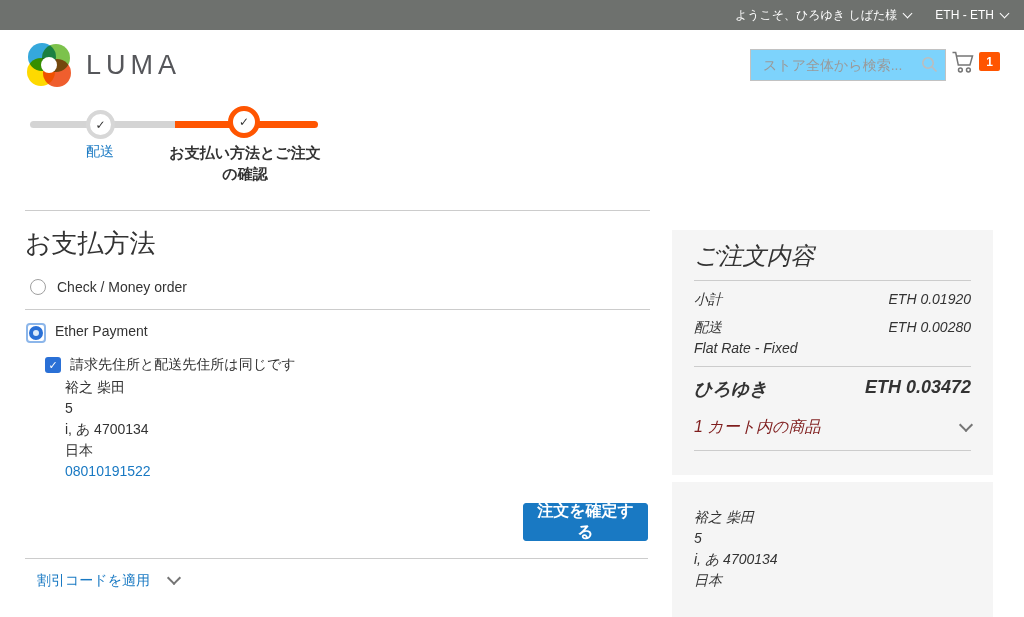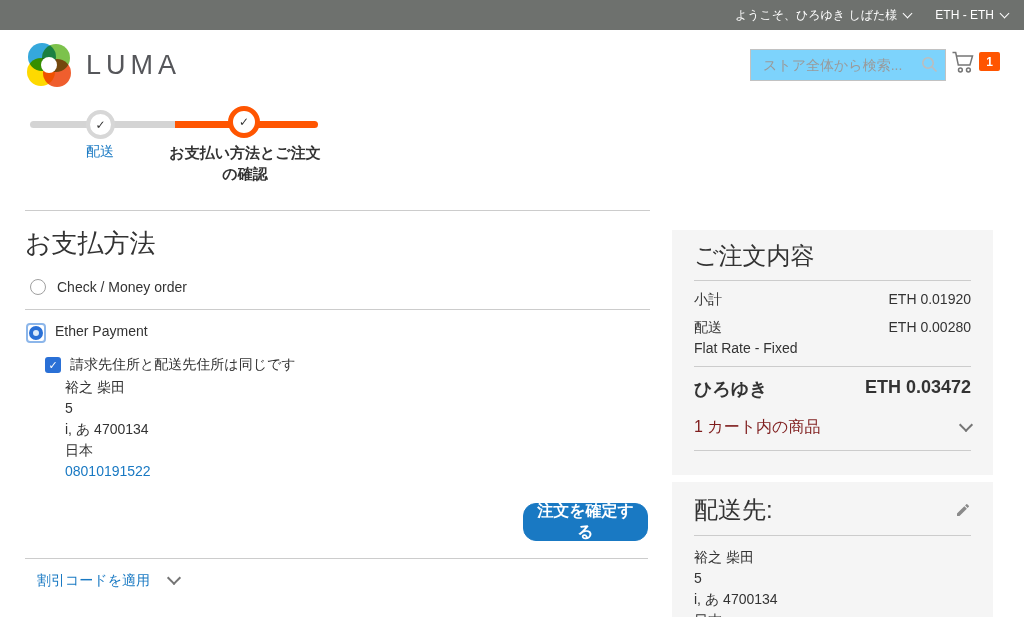--- a/index.html
+++ b/index.html
@@ -77,28 +77,28 @@
   .radio-on { width:14px; height:14px; border-radius:50%; border:4px solid #2a70d6; background:#dcebfb; box-sizing:border-box; }
   .cb-row { position:absolute; left:45px; top:356px; display:flex; align-items:center; gap:9px; font-size:14px; color:#333; }
   .checkbox-on {
     width:16px; height:16px; background:#2a70d6; border-radius:3px; color:#fff;
     font-size:11px; font-weight:700; display:flex; align-items:center; justify-content:center;
   }
   .billing-address { position:absolute; left:65px; top:377px; font-size:14px; line-height:21px; color:#333; }
   .phone-link { color:#1979c3; cursor:pointer; }
   .place-order-btn {
     position:absolute; left:523px; top:503px; width:125px; height:38px;
-    background:#1979c3; border:1px solid #1979c3; border-radius:13px;
+    background:#1979c3; border:1px solid #1979c3; border-radius:3px;
     color:#fff; font-size:16px; font-weight:700; font-family:inherit;
     display:flex; align-items:center; justify-content:center; cursor:pointer;
   }
   .discount-row { position:absolute; left:37px; top:572px; display:flex; align-items:center; gap:12px; cursor:pointer; }
   .discount-link { color:#1979c3; font-size:14px; }
   
-  .sidebar-box { position:absolute; left:672px; width:321px; background:#f5f5f5; box-sizing:border-box; overflow:hidden; }
+  .sidebar-box { position:absolute; left:672px; width:321px; background:#f5f5f5; box-sizing:border-box; overflow:hidden;font-style:italic; }
   .summary-box { top:230px; height:245px; padding:12px 22px 0; }
   .ship-box    { top:482px; height:135px; padding:14px 22px 0; }
   .box-title { font-size:24px; font-weight:300; color:#333; margin:0; line-height:28px; }
   .title-underline { border-bottom:1px solid #cccccc; padding-bottom:10px; }
   .sum-row { display:flex; justify-content:space-between; align-items:flex-start; margin-top:10px; font-size:14px; color:#333; }
   .sum-sub { font-size:14px; color:#333; margin-top:3px; }
   .sum-divider { border-bottom:1px solid #cccccc; margin-top:10px; }
   .sum-total { margin-top:10px; font-size:18px; font-weight:700; }
   .sum-paid { margin-top:13px; }
   .items-toggle {
@@ -225,25 +225,19 @@
   </div>
 
 
   <div class="items-toggle">
     <span>1 カート内の商品</span>
     <span class="chev chev-gray"></span>
   </div>
 </div>
 
 <div class="sidebar-box ship-box">
-  <div class="ship-title-row">
-    <h2 class="box-title">配送先:</h2>
-    <svg class="edit-icon" width="16" height="16" viewBox="0 0 24 24" fill="#8a8a8a">
-      <path d="M3 17.25V21h3.75L17.8 9.94l-3.75-3.75L3 17.25zM20.7 7.04a1 1 0 0 0 0-1.41l-2.34-2.34a1 1 0 0 0-1.41 0l-1.83 1.83 3.75 3.75 1.83-1.83z"></path>
-    </svg>
-  </div>
   <div class="ship-address">
     <div>裕之 柴田</div>
     <div>5</div>
     <div>i, あ 4700134</div>
     <div>日本</div>
   </div>
 </div>
 
 </body></html>

